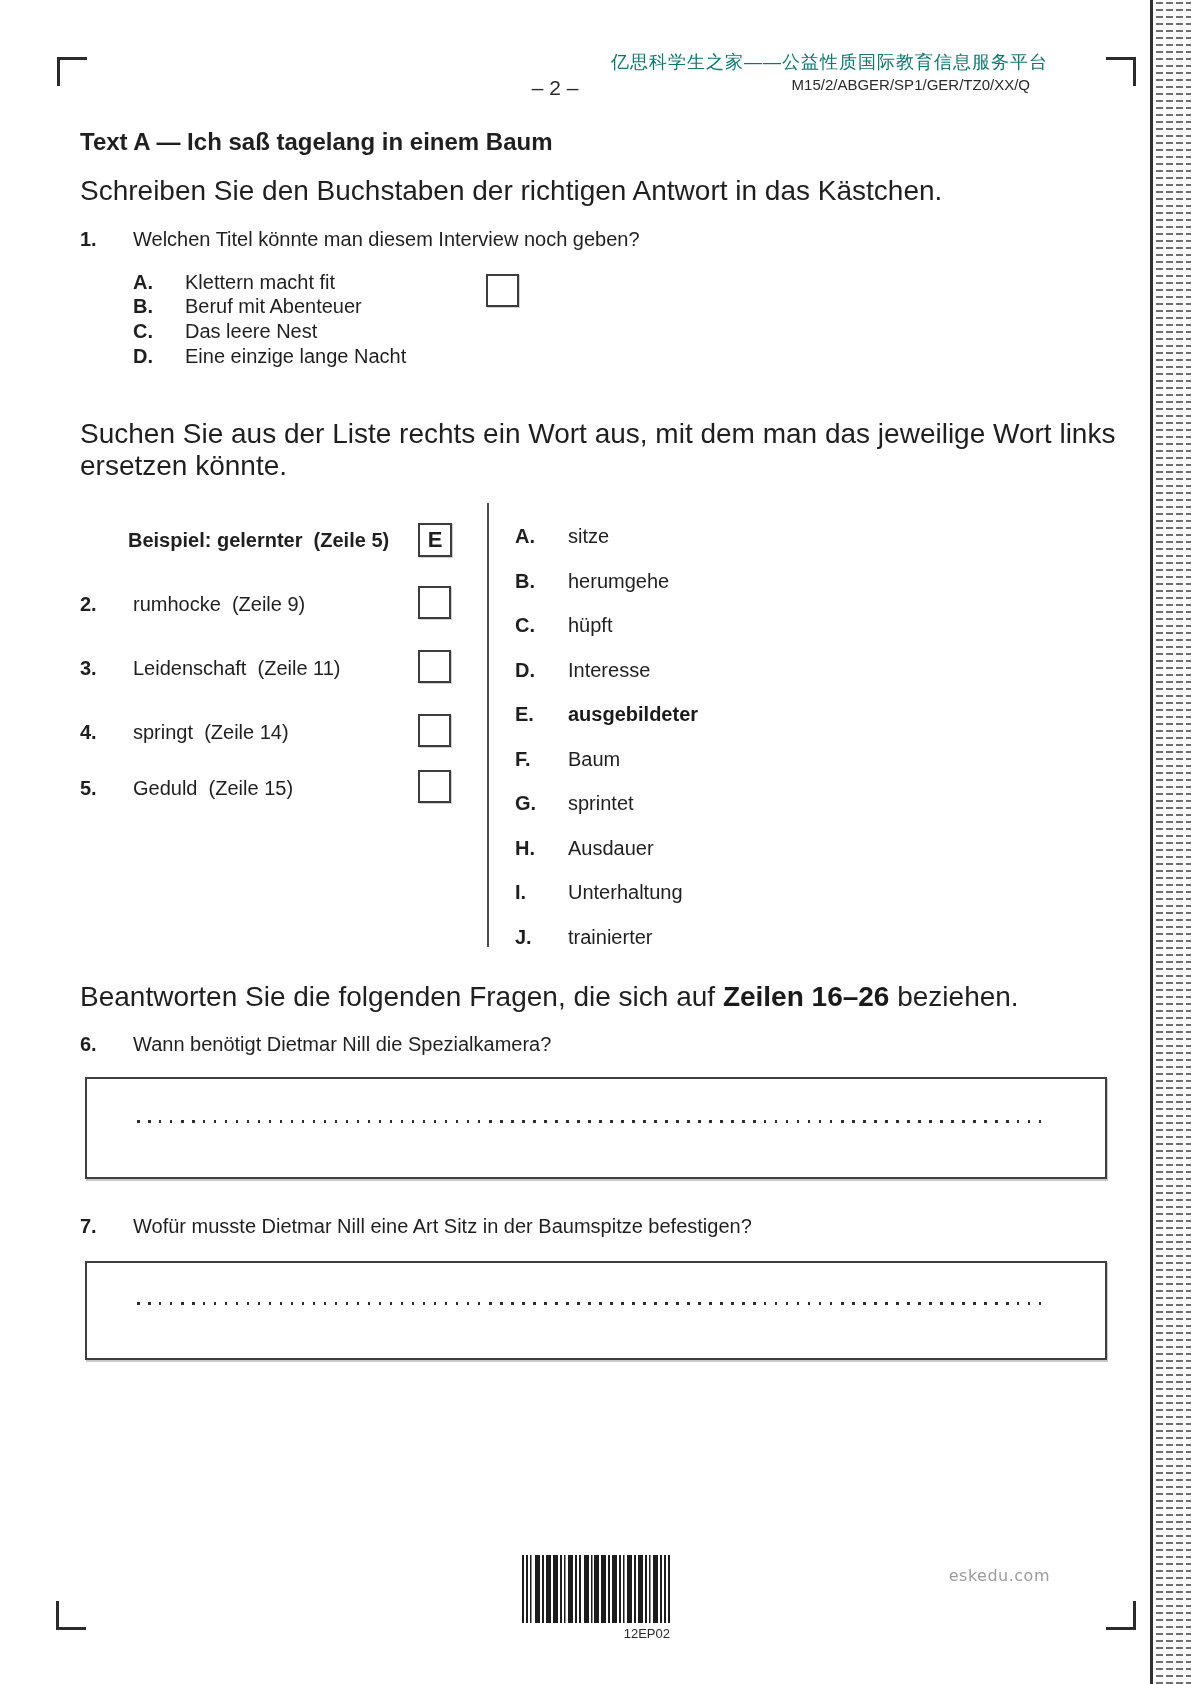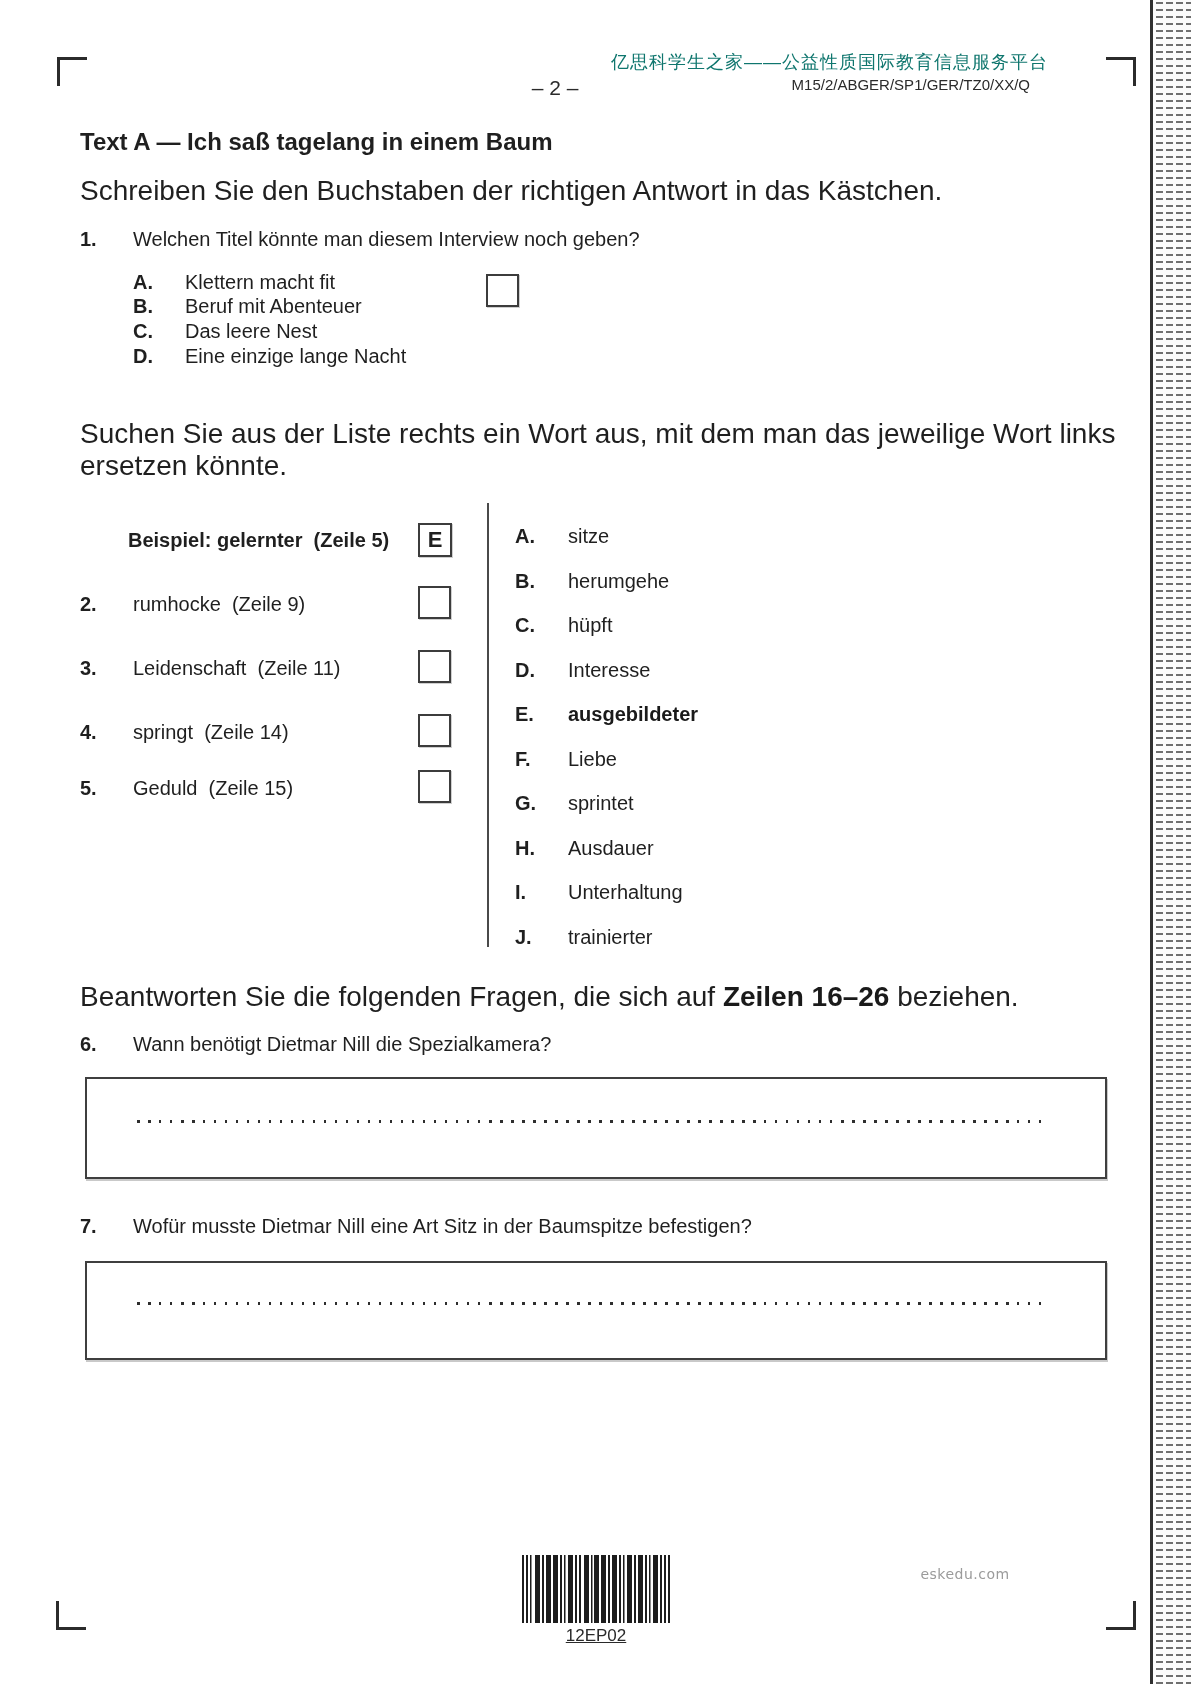--- a/index.html
+++ b/index.html
@@ -51,23 +51,23 @@
 
   .chrow{position:absolute;height:24px;display:flex;align-items:center;}
   .chletter{position:absolute;left:515px;font-weight:bold;}
   .chtext{position:absolute;left:568px;}
 
   .writearea{position:absolute;left:85px;width:1018px;border:2px solid #3f3f3f;background:#fff;box-shadow:1px 2px 0 #c9c9c9;}
   .dotline{position:absolute;left:50px;width:908px;height:3px;
     background-image:repeating-linear-gradient(90deg,#2e2e2e 0 2.5px,rgba(0,0,0,0) 2.5px 11px);}
 
   .barcode{position:absolute;left:522px;top:1555px;width:148px;height:68px;}
-  .barcode-label{position:absolute;left:522px;top:1626px;width:148px;text-align:center;font-size:17px;color:#2a2a2a;text-decoration:underline;}
-  .site-mark{position:absolute;left:880px;top:1566px;width:170px;text-align:center;color:#9b9b9b;
-    font-size:14px;font-family:"DejaVu Sans",sans-serif;letter-spacing:0.5px;}
+  .barcode-label{position:absolute;left:522px;top:1626px;width:148px;text-align:right;font-size:13px;color:#2a2a2a;}
+  .site-mark{position:absolute;left:880px;top:1566px;width:170px;text-align:right;color:#9b9b9b;
+    font-size:16px;font-family:"DejaVu Sans",sans-serif;letter-spacing:0.5px;}
 </style>
 </head>
 <body>
 
 <div class="page">
 
   <div class="cm cm-tl"></div>
   <div class="cm cm-tr"></div>
   <div class="cm cm-bl"></div>
   <div class="cm cm-br"></div>
@@ -152,21 +152,21 @@
   <div class="chrow" style="top:658px;">
     <span class="chletter">D.</span>
     <span class="chtext">Interesse</span>
   </div>
   <div class="chrow" style="top:702px;">
     <span class="chletter">E.</span>
     <span class="chtext bold">ausgebildeter</span>
   </div>
   <div class="chrow" style="top:747px;">
     <span class="chletter">F.</span>
-    <span class="chtext">Liebe</span>
+    <span class="chtext">Baum</span>
   </div>
   <div class="chrow" style="top:791px;">
     <span class="chletter">G.</span>
     <span class="chtext">sprintet</span>
   </div>
   <div class="chrow" style="top:836px;">
     <span class="chletter">H.</span>
     <span class="chtext">Ausdauer</span>
   </div>
   <div class="chrow" style="top:880px;">

